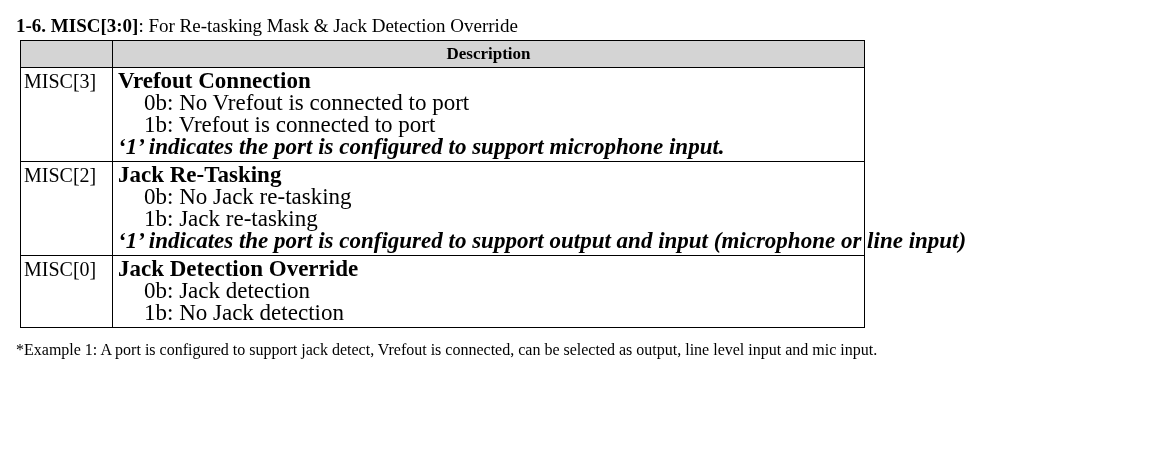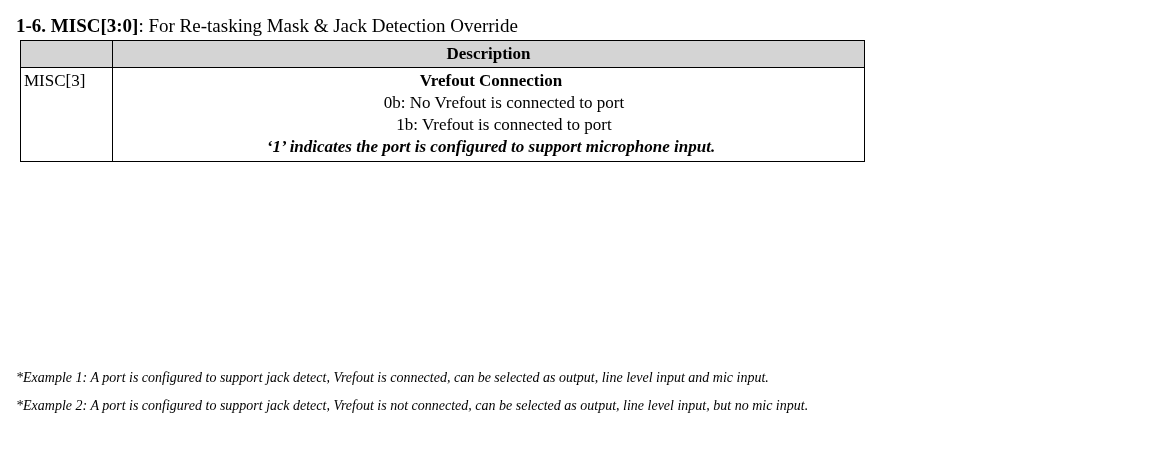--- a/index.html
+++ b/index.html
@@ -58,30 +58,29 @@
     font-weight: bold;
     font-size: 17px;
     text-align: center;
     vertical-align: middle;
     padding: 0 4px;
   }
   .misc-table thead th.bit-head { background: #d4d4d4; }
 
   td.bit-cell {
     padding: 2px 0 0 3px;
-    font-size: 17px;
+    font-size: 20px;
     line-height: 22px;
     white-space: nowrap;
     font-family: Liberation Serif, serif;
   }
   td.desc-cell {
     padding: 2px 0 3px 5px;
     line-height: 22px;
-    font-size: 17px;
-    text-align: center;
+    font-size: 23px;
   }
   .d-title {
     font-weight: bold;
     white-space: nowrap;
   }
   .d-plain {
     font-weight: normal;
     white-space: nowrap;
   }
   .d-opt {
@@ -91,25 +90,24 @@
   .d-note {
     font-style: italic;
     font-weight: bold;
     white-space: nowrap;
   }
 
   
   .footnotes {
     position: absolute;
     left: 16px;
-    top: 364px;
+    top: 336px;
     width: 1158px;
-    font-size: 14px;
+    font-size: 16px;
     line-height: 28px;
-    font-style: italic;
   }
   .fn-line {
     white-space: nowrap;
   }
   .fn-values {
     padding-left: 102px;
     white-space: pre;
   }
 </style>
 </head>
@@ -137,24 +135,40 @@
       <tr>
         <td class="bit-cell">MISC[3]</td>
         <td class="desc-cell">
           <div class="d-title">Vrefout Connection</div>
           <div class="d-opt">0b: No Vrefout is connected to port</div>
           <div class="d-opt">1b: Vrefout is connected to port</div>
           <div class="d-note">‘1’ indicates the port is configured to support microphone input.</div>
         </td>
       </tr>
 
+      <tr>
+        <td class="bit-cell">MISC[2]</td>
+        <td class="desc-cell">
+          <div class="d-title">Jack Re-Tasking</div>
+          <div class="d-opt">0b: No Jack re-tasking</div>
+          <div class="d-opt">1b: Jack re-tasking</div>
+          <div class="d-note">‘1’ indicates the port is configured to support output and input (microphone or line input)</div>
+        </td>
+      </tr>
 
 
+      <tr>
+        <td class="bit-cell">MISC[0]</td>
+        <td class="desc-cell">
+          <div class="d-title">Jack Detection Override</div>
+          <div class="d-opt">0b: Jack detection</div>
+          <div class="d-opt">1b: No Jack detection</div>
+        </td>
+      </tr>
 
     </tbody>
   </table>
 
   <div class="footnotes">
     <div class="fn-line">*Example 1: A port is configured to support jack detect, Vrefout is connected, can be selected as output, line level input and mic input.</div>
-    <div class="fn-line">*Example 2: A port is configured to support jack detect, Vrefout is not connected, can be selected as output, line level input, but no mic input.</div>
   </div>
 
 </div>
 
 </body></html>

